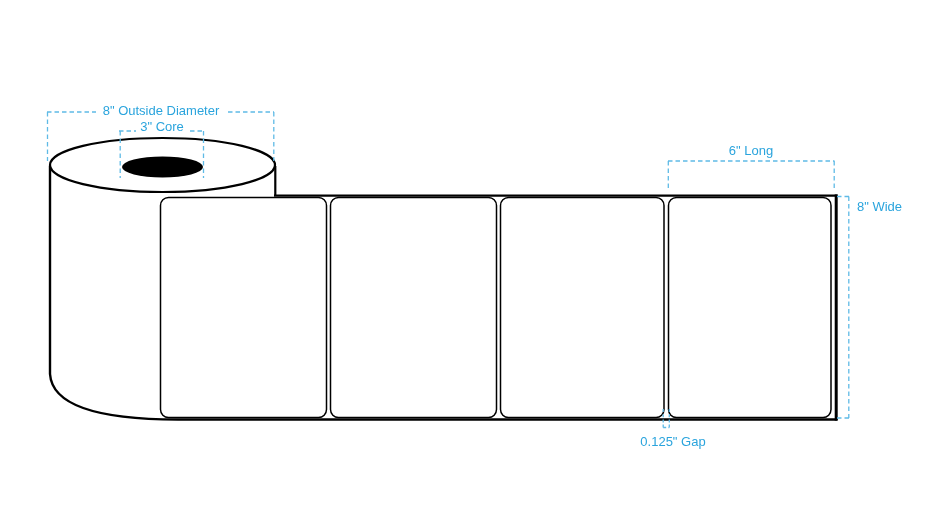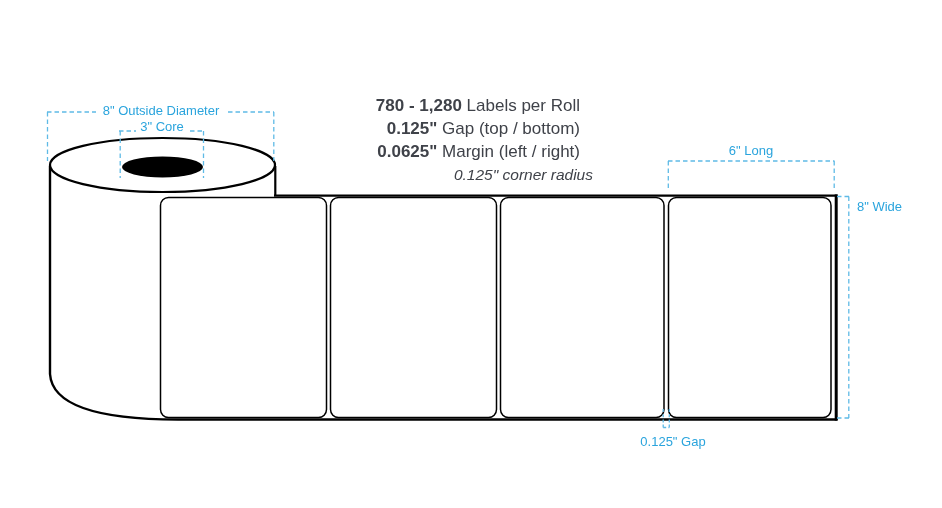--- a/index.html
+++ b/index.html
@@ -74,32 +74,20 @@
 
     <g stroke="#5fbae6" stroke-width="1.3" fill="none" stroke-dasharray="4.5 3">
       <path d="M 47,112 H 96 M 228,112 H 274 M 47.5,112 V 161 M 273.8,112 V 161"></path>
       <path d="M 119,131 H 136 M 190,131 H 204 M 120.2,131 V 178 M 203.5,131 V 178"></path>
       <path d="M 668,161 H 834.5 M 668.3,161 V 191 M 834.2,161 V 191"></path>
       <path d="M 837,196.5 H 852 M 848.8,196.5 V 418 M 837,418 H 852"></path>
       <path stroke-dasharray="3 2.2" d="M 663.2,409 V 427.5 M 669.3,409 V 427.5 M 663.2,427.5 H 669.3"></path>
     </g>
   </svg>
 
-  <div class="spec-block">
-    <div>
-      <span class="val">780 - 1,280</span><span> Labels per Roll</span>
-    </div>
-    <div>
-      <span class="val">0.125"</span><span> Gap (top / bottom)</span>
-    </div>
-    <div>
-      <span class="val">0.0625"</span><span> Margin (left / right)</span>
-    </div>
-    <div class="spec-note">0.125" corner radius</div>
-  </div>
 
   <div class="ann center" style="left:51px; top:103px; width:220px;">8" Outside Diameter</div>
 
   <div class="ann center" style="left:62px; top:119px; width:200px;">3" Core</div>
 
   <div class="ann center" style="left:651px; top:143px; width:200px;">6" Long</div>
 
   <div class="ann" style="left:857px; top:199px;">8" Wide</div>
 
   <div class="ann center" style="left:573px; top:434px; width:200px;">0.125" Gap</div>

